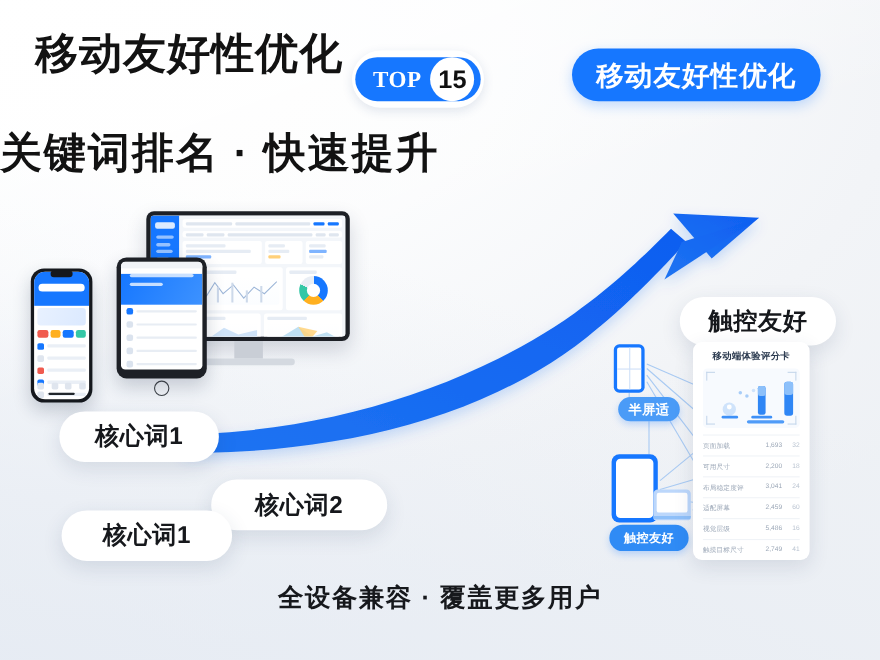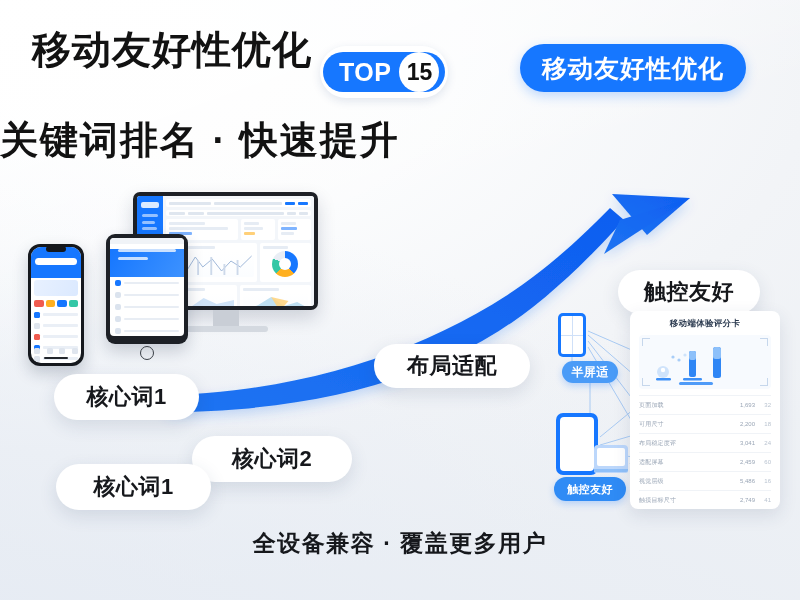--- a/index.html
+++ b/index.html
@@ -33,22 +33,23 @@
     position:absolute;left:288px;top:20px;
     height:46px;border-radius:26px;background:#ffffff;
     box-shadow:0 3px 10px rgba(30,60,120,.13);
     padding:3px;display:flex;align-items:center;
   }
   .top-badge-inner{
     height:40px;border-radius:22px;background:#1677ff;
     display:flex;align-items:center;padding:0 6px 0 16px;gap:8px;
   }
   .top-word{
-    color:#ffffff;font-size:25px;font-weight:bold;letter-spacing:.5px;
+    color:#ffffff;font-size:21px;font-weight:bold;letter-spacing:.5px;
     line-height:40px;
+    font-family:Liberation Serif, serif;
   }
   .top-num{
     width:40px;height:40px;border-radius:50%;background:#ffffff;
     display:flex;align-items:center;justify-content:center;
     color:#111;font-size:23px;font-weight:bold;
   }
   .hdr-tag{
     position:absolute;left:488px;top:18px;
     height:48px;border-radius:25px;background:#1677ff;
     display:flex;align-items:center;justify-content:center;
@@ -140,21 +141,21 @@
   }
   #pill-kw1{left:54px;top:374px;width:145px;height:46px;}
   #pill-kw2{left:192px;top:416px;width:160px;height:46px;margin-top:20px;}
   #pill-kw3{left:56px;top:464px;width:155px;height:46px;}
   #pill-layout{left:374px;top:344px;width:156px;height:44px;}
   #pill-touch{left:618px;top:270px;width:142px;height:44px;}
 
   
   .diagram{position:absolute;left:548px;top:305px;width:230px;height:215px;}
   .dia-card{
-    position:absolute;left:82px;top:6px;width:150px;height:198px;
+    position:absolute;left:82px;top:6px;width:106px;height:198px;
     background:#ffffff;border-radius:8px;
     box-shadow:0 6px 18px rgba(40,60,100,.12);
     padding:7px 9px;box-sizing:border-box;
   }
   .dia-title{
     font-size:8.5px;font-weight:bold;color:#2b3a4f;text-align:center;
     letter-spacing:.3px;margin-bottom:5px;
   }
   .dia-hero{
     height:54px;background:#f7fafe;border-radius:4px;position:relative;
@@ -410,21 +411,20 @@
           </div>
           <div class="ph-bar"></div>
         </div>
       </div>
     </div>
   </div>
 
   <div class="pill" id="pill-kw1">核心词1</div>
   <div class="pill" id="pill-kw2">核心词2</div>
   <div class="pill" id="pill-kw3">核心词1</div>
-  <div class="pill" id="pill-layout">布局适配</div>
   <div class="pill" id="pill-touch">触控友好</div>
 
   <div class="diagram">
 
     <svg width="230" height="215" viewBox="0 0 230 215" style="position:absolute;left:0;top:0">
       <g stroke="#9cc3f2" stroke-width="1" fill="none" opacity=".85">
         <line x1="40" y1="26" x2="86" y2="46"></line>
         <line x1="40" y1="30" x2="86" y2="70"></line>
         <line x1="40" y1="36" x2="86" y2="96"></line>
         <line x1="40" y1="42" x2="86" y2="120"></line>

